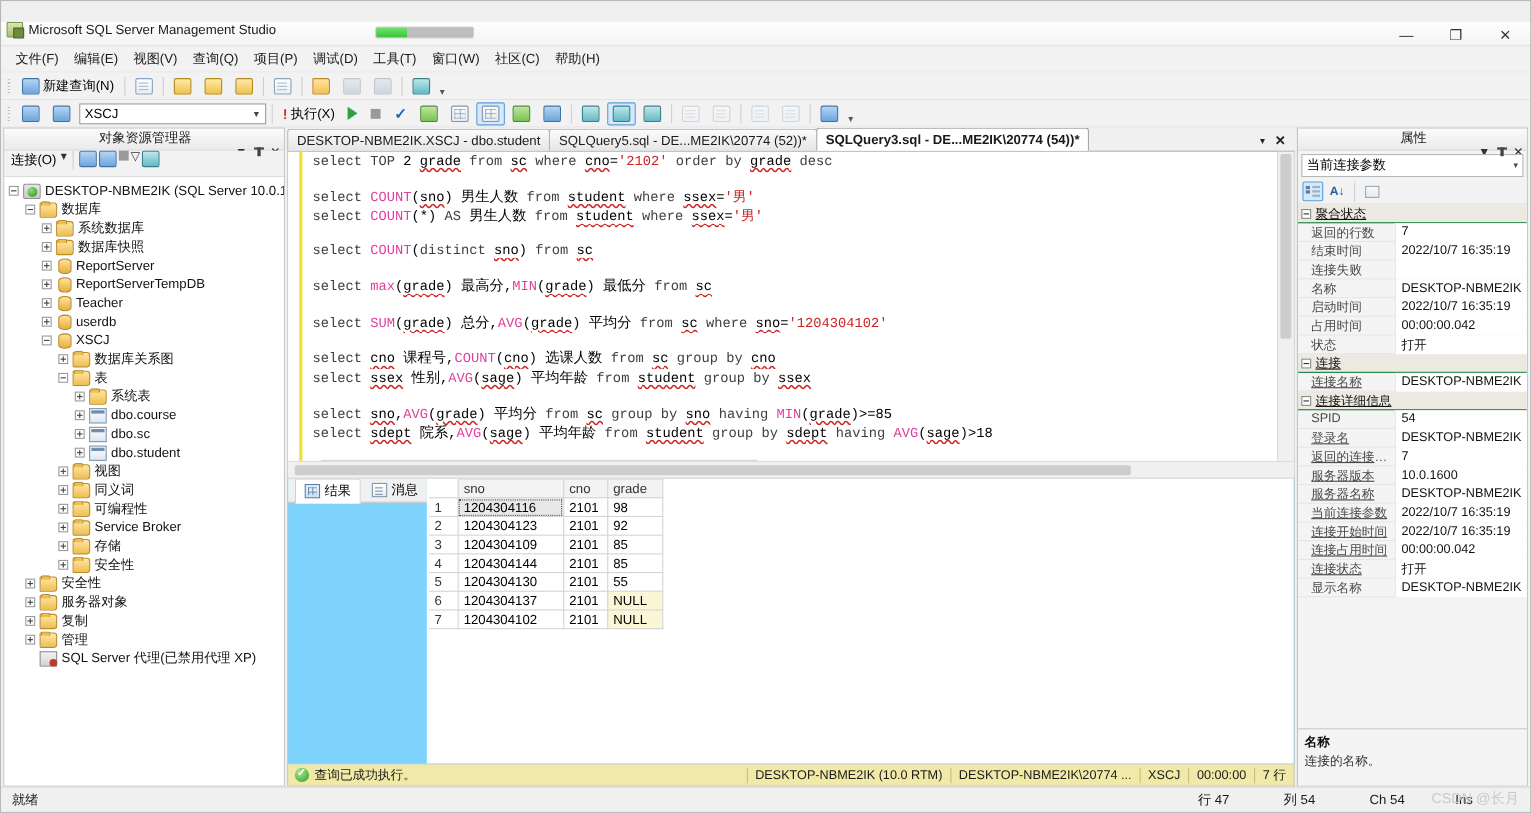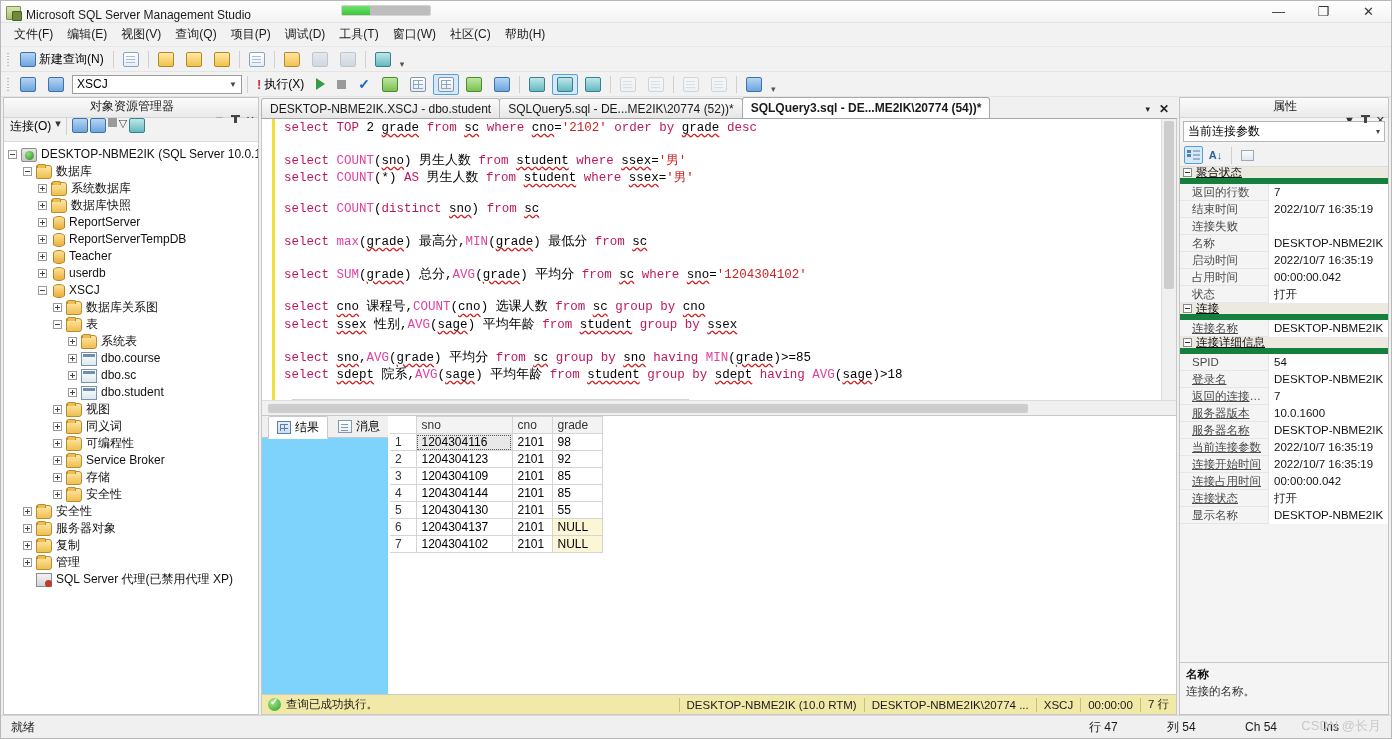--- a/index.html
+++ b/index.html
@@ -17,23 +17,24 @@
     position: relative;
     display: flex; flex-direction: column;
     background: #f0f0f0;
     border: 1px solid #b8b8b8;
   }
 
   
   .titlebar {
     height: 14px; min-height: 22px;
     background: linear-gradient(#ffffff, #f3f3f3);
-    display: flex; align-items: flex-end;
+    display: flex; align-items: flex-start;
     position: relative;
     border-bottom: 1px solid #e2e2e2;
+    margin-top: 19px;
   }
   .titlebar .ico {
     width: 16px; height: 16px; margin: 0 4px 0 5px;
     position: relative; flex: none;
   }
   .ssms-ico {
     width: 15px; height: 14px;
     background: linear-gradient(#d9e6b0, #a9bf6d);
     border: 1px solid #7d8f52; border-radius: 1px;
     position: relative;
@@ -246,21 +247,21 @@
     width: 18px; flex: none; background: #fff; position: relative;
   }
   .gutter .ybar {
     position: absolute; left: 10px; top: 0; bottom: 0; width: 3px; background: #f2e03a;
   }
   .code {
     flex: 1; font-family: "Liberation Mono", "DejaVu Sans Mono", monospace;
     font-size: 12.5px; line-height: 15.4px; white-space: pre; padding: 2px 0 0 4px;
     overflow: hidden; color: #000;
   }
-  .code .kw  { color: #be185d; }
+  .code .kw  { color: #404040; }
   .code .fn  { color: #e040a0; }
   .code .str { color: #cc2222; }
   .code .cjk { color: #000; font-family: "Liberation Sans", sans-serif; font-size: 13px; }
   .code .id  { color: #000; text-decoration: underline; text-decoration-style: wavy;
                text-decoration-color: #cc2222; text-underline-offset: 2px; }
   .code .num { color: #000; }
   .code .sel { background: #d4d4d4; }
   .code .collapse { color:#555; }
   .vscroll-e {
     position: absolute; right: 0; top: 0; bottom: 0; width: 15px;
@@ -367,21 +368,21 @@
     position:relative;
   }
   .pbtn .cat:after{content:"";position:absolute;left:6px;top:0;width:7px;height:2px;
     background:#9ab3c9; box-shadow:0 4px 0 #9ab3c9, 0 8px 0 #9ab3c9;}
   .pbtn .az { font-size:11px; font-weight:bold; color:#2a5fa0; line-height:1; }
   .pbtn .pg { width:13px;height:11px;background:linear-gradient(#fbfbfb,#e2e8ef);
     border:1px solid #9aa9b8; }
   .proplist { flex: 1; overflow: hidden; background: #f4f4f4; font-size: 11.5px; }
   .pgroup {
     display: flex; align-items: center; gap: 4px; height: 17px;
-    background: #ece9e0; padding-left: 3px; border-bottom: 6px solid #15803d;
+    background: #ece9e0; padding-left: 3px; border-bottom: 1px solid #15803d;
     color: #111;
   }
   .pgroup .gexp { width:9px;height:9px;border:1px solid #8a8a8a;background:#fff;
     position:relative; flex:none; }
   .pgroup .gexp:before{content:"";position:absolute;left:1px;top:3px;width:5px;height:1px;background:#333;}
   .pgroup .gname { text-decoration: underline; }
   .prow { display: flex; height: 17px; align-items: center; border-bottom: 1px solid #e6e6e6; }
   .prow .pk {
     width: 88px; flex: none; padding-left: 12px; color: #4a4a4a;
     overflow: hidden; white-space: nowrap; text-overflow: ellipsis;

